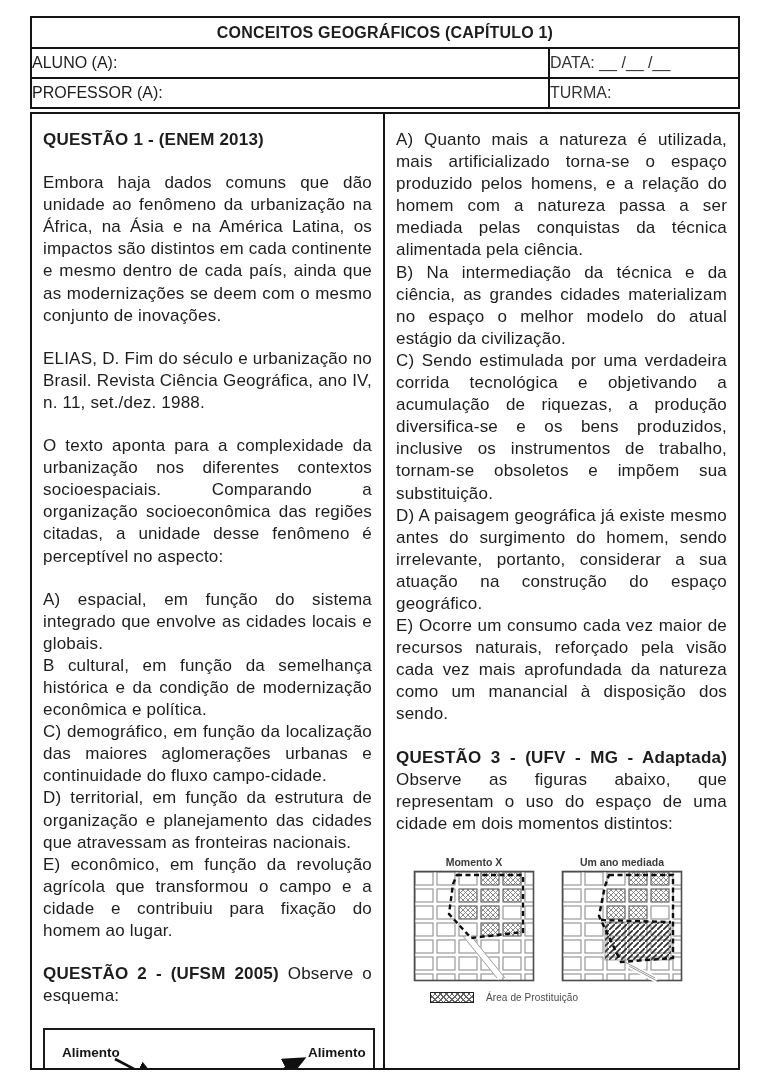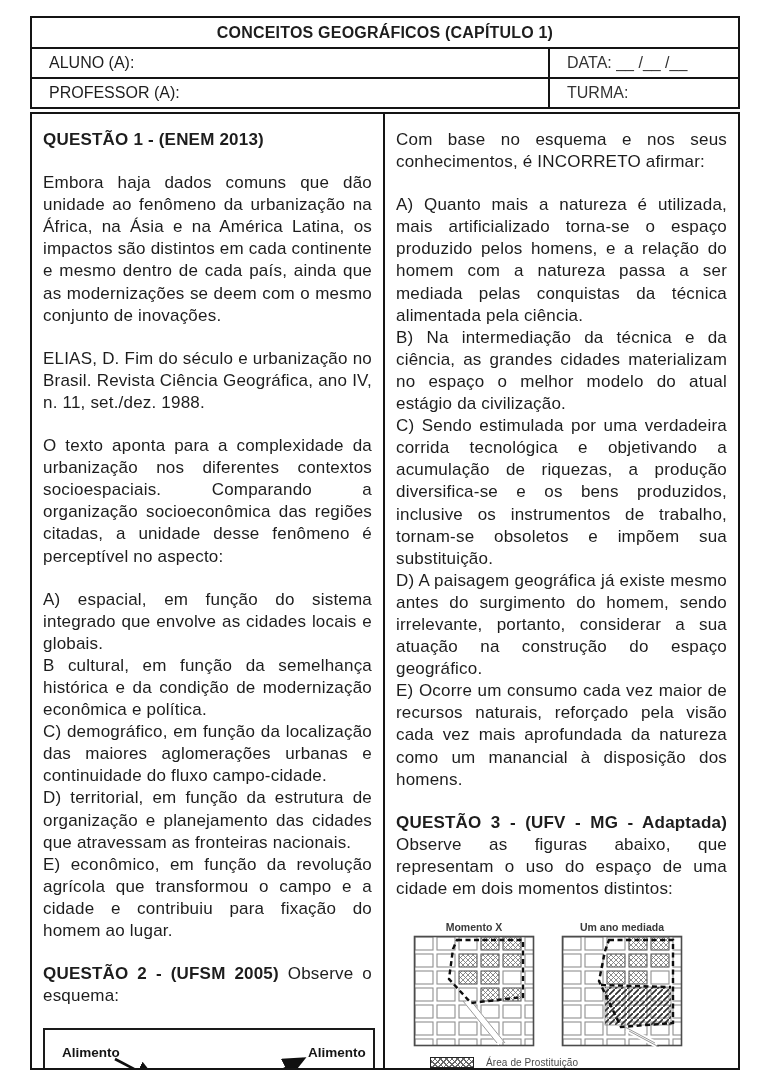--- a/index.html
+++ b/index.html
@@ -18,21 +18,21 @@
     position: absolute; left: 30px; top: 16px; width: 710px;
     border: 2px solid #141414; background: #fff;
   }
   .header-title {
     text-align: center; font-weight: 700; font-size: 16px;
     padding: 6px 4px 5px; border-bottom: 2px solid #141414;
     letter-spacing: 0.2px;
   }
   .header-row { display: flex; border-bottom: 2px solid #141414; }
   .header-row.last { border-bottom: none; justify-content: center; }
-  .hcell { font-size: 16px; padding: 5px 8px 5px 17px; }
+  .hcell { font-size: 16px; padding: 5px 8px 5px 0; }
   .hcell.left  { flex: 1; border-right: 2px solid #141414; }
   .hcell.right { width: 188px; color: #333; }
 
   
   .main {
     position: absolute; left: 30px; top: 112px; width: 710px; height: 958px;
     border: 2px solid #141414; display: flex; background: #fff; overflow: hidden;
   }
   .col { width: 50%; padding: 15px 11px 10px 11px; }
   .col-left  { border-right: 2px solid #141414; }
@@ -140,28 +140,27 @@
               <text x="165" y="83">da ciência</text>
               <text x="165" y="99">(artificialização)</text>
             </g>
           </svg>
         </div>
 
       </div>
     </div>
 
     <div class="col col-right">
-      <p class="body">Com base no esquema e nos seus conhecimentos, é INCORRETO afirmar:</p>
 
       <div class="options">
         <p class="opt">A) Quanto mais a natureza é utilizada, mais artificializado torna-se o espaço produzido pelos homens, e a relação do homem com a natureza passa a ser mediada pelas conquistas da técnica alimentada pela ciência.</p>
         <p class="opt">B) Na intermediação da técnica e da ciência, as grandes cidades materializam no espaço o melhor modelo do atual estágio da civilização.</p>
         <p class="opt">C) Sendo estimulada por uma verdadeira corrida tecnológica e objetivando a acumulação de riquezas, a produção diversifica-se e os bens produzidos, inclusive os instrumentos de trabalho, tornam-se obsoletos e impõem sua substituição.</p>
         <p class="opt">D) A paisagem geográfica já existe mesmo antes do surgimento do homem, sendo irrelevante, portanto, considerar a sua atuação na construção do espaço geográfico.</p>
-        <p class="opt">E) Ocorre um consumo cada vez maior de recursos naturais, reforçado pela visão cada vez mais aprofundada da natureza como um manancial à disposição dos homens.</p>
+        <p class="opt">E) Ocorre um consumo cada vez maior de recursos naturais, reforçado pela visão cada vez mais aprofundada da natureza como um manancial à disposição dos sendo.</p>
       </div>
 
       <p class="qtitle-inline"><span class="bold">QUESTÃO 3 - (UFV - MG - Adaptada)</span><span> Observe as figuras abaixo, que representam o uso do espaço de uma cidade em dois momentos distintos:</span></p>
 
       <div class="maps-fig">
         <div class="maps-row">
 
           <div class="map">
             <div class="map-title">Momento X</div>
             <svg width="122" height="112" viewBox="0 0 122 112">

